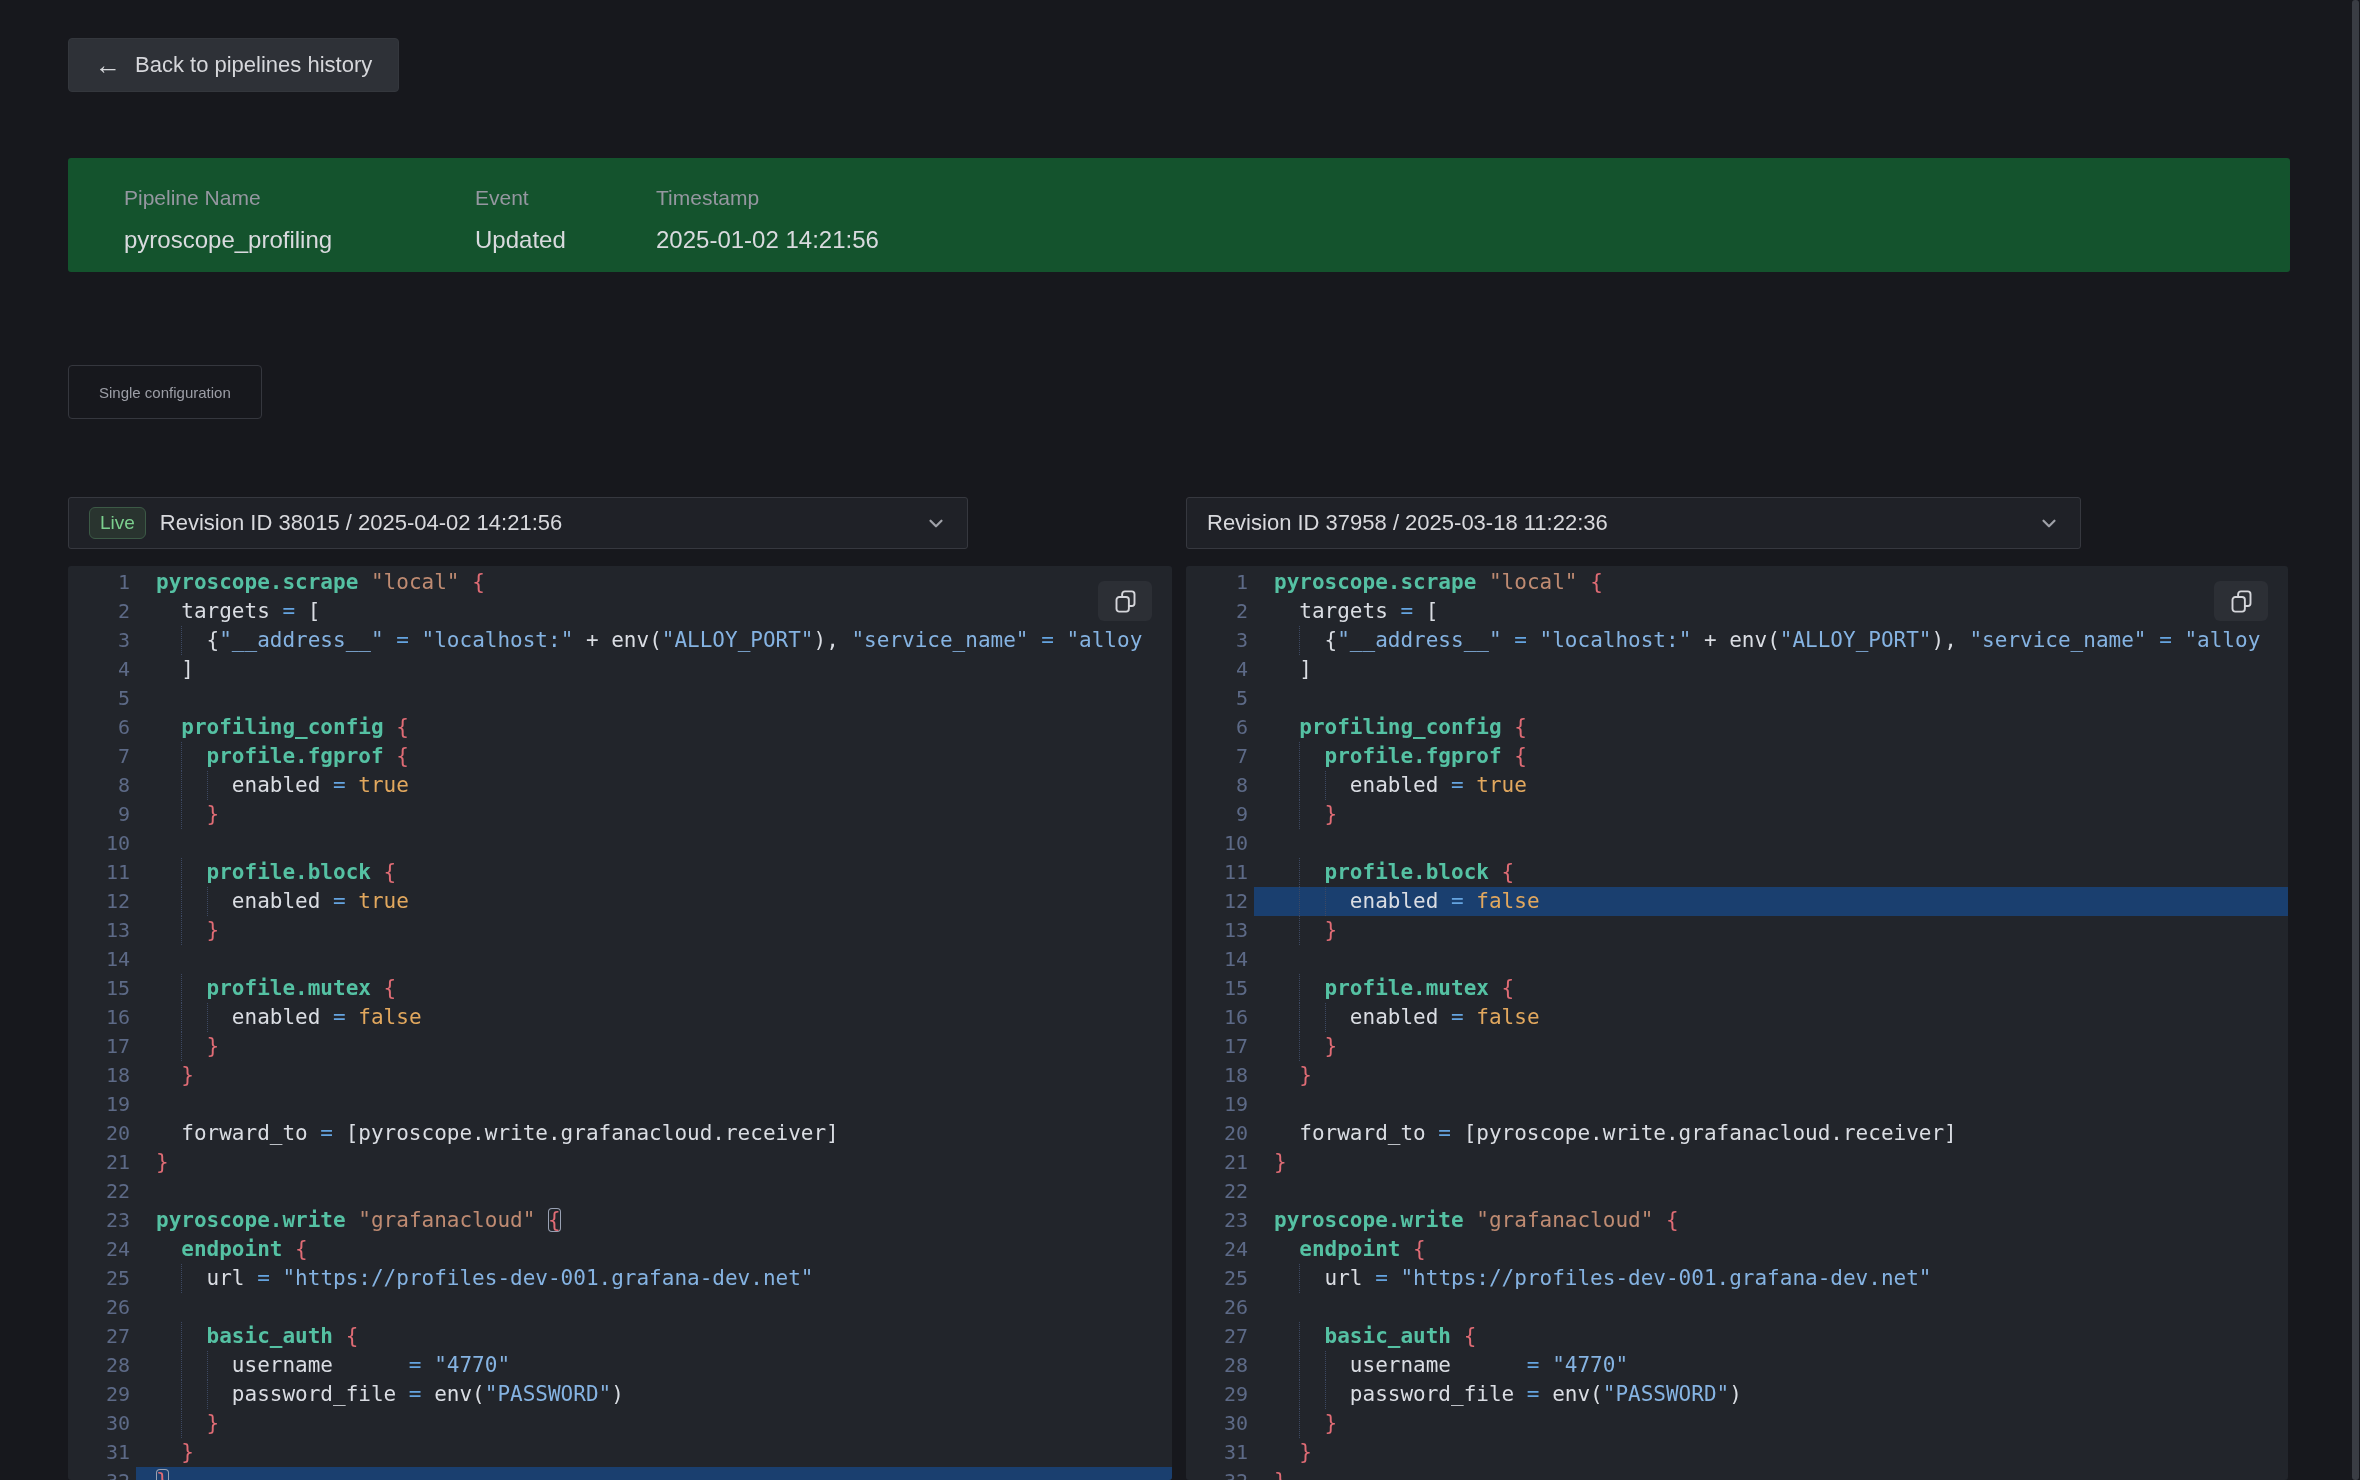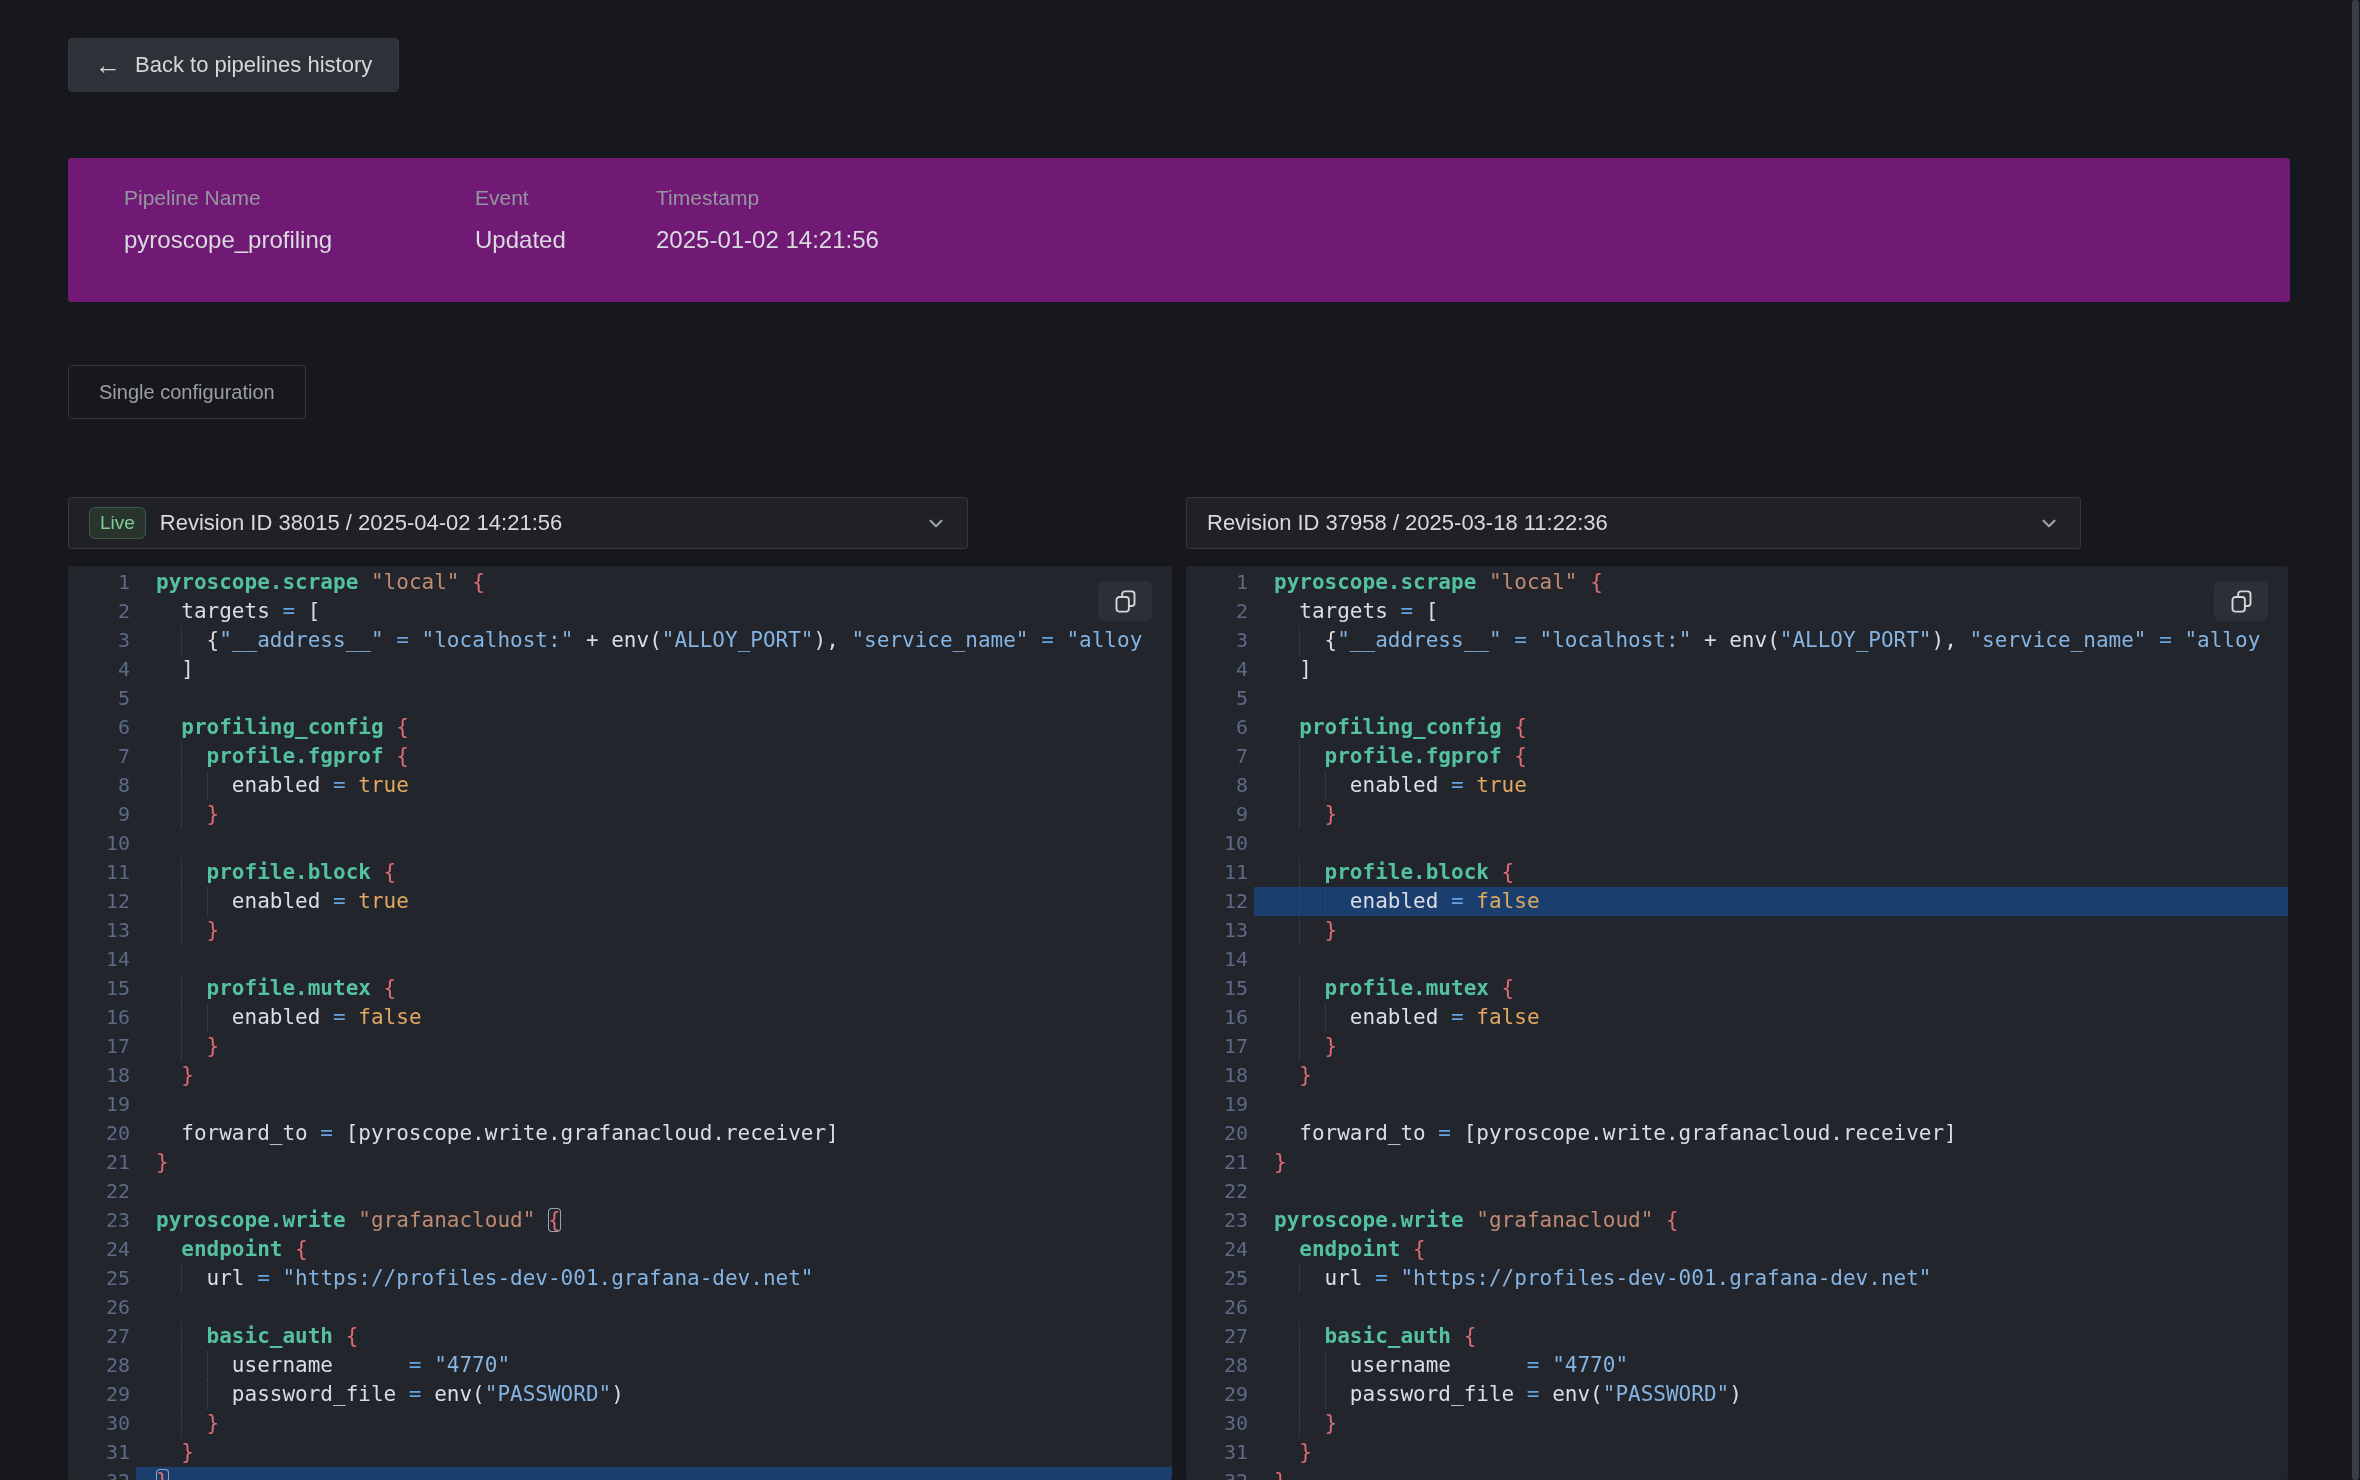--- a/index.html
+++ b/index.html
@@ -14,37 +14,37 @@
   .back-btn {
     position:absolute; left:68px; top:38px; height:54px;
     display:inline-flex; align-items:center; gap:14px;
     padding:0 26px; background:#2e3137; border:1px solid #34373d;
     border-radius:4px; cursor:pointer;
   }
   .back-btn .arrow { font-size:26px; color:#d6d7db; line-height:1; }
   .back-btn .lbl { font-size:22px; font-weight:500; color:#d6d7db; }
   
   .info-panel {
-    position:absolute; left:68px; top:158px; width:2222px; height:144px;
-    background:#701a75; border-radius:3px;
+    position:absolute; left:68px; top:158px; width:2222px; height:114px;
+    background:#14532d; border-radius:3px;
     display:flex; padding:28px 0 0 56px;
   }
   .info-col { display:flex; flex-direction:column; }
   .info-col.c0 { width:325px; }
   .info-col.c1 { width:181px;margin-left:26px; }
   .info-label { font-size:21px; color:#9597a0; margin-bottom:16px; }
   .info-value { font-size:24px; color:#d9dade; }
   
   .tab-bar {
     position:absolute; left:68px; top:365px; height:54px;
     display:inline-flex; border:1px solid #35373e; border-radius:4px;
     overflow:hidden;
   }
   .tab { display:flex; align-items:center; padding:0 30px;
-         font-size:20px; color:#9c9ea6; cursor:pointer; }
+         font-size:15px; color:#9c9ea6; cursor:pointer; }
   .tab.active { background:#36393f; color:#eceded; font-weight:700; }
   
   .selector {
     position:absolute; top:497px; height:52px;
     background:#1f2127; border:1px solid #36383f; border-radius:3px;
     display:flex; align-items:center; padding:0 20px; cursor:pointer;
   }
   .selector.left { left:68px; width:900px; }
   .selector.right { left:1186px; width:895px; }
   .live-badge {

